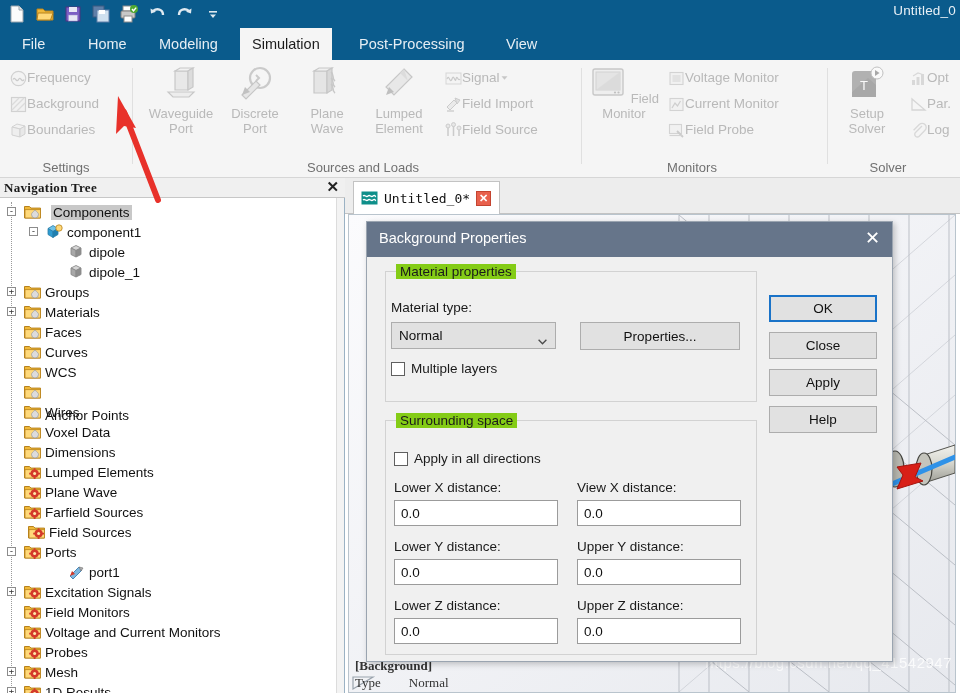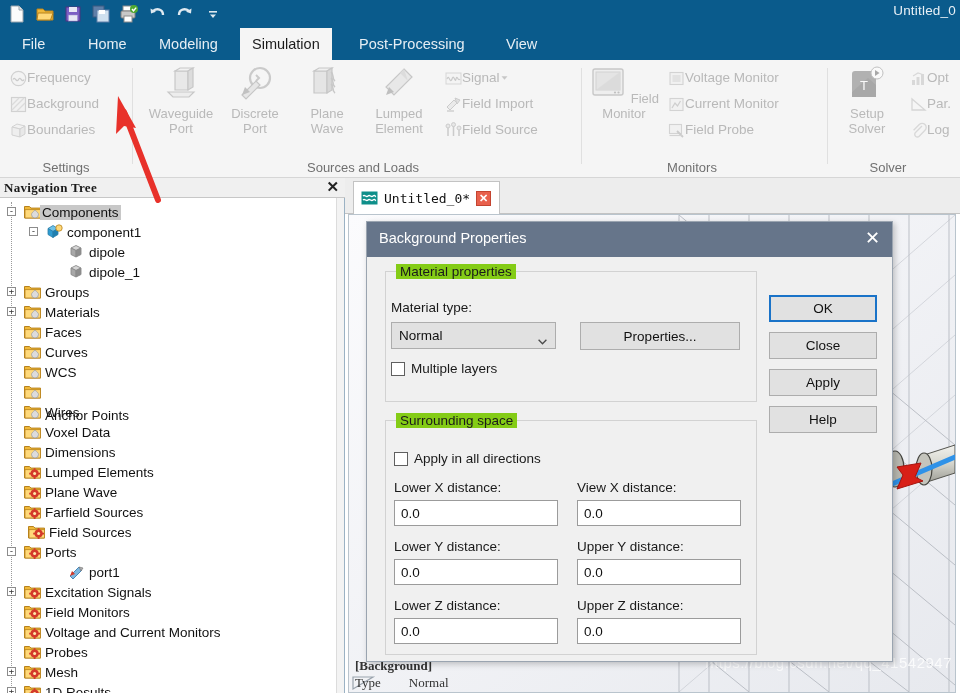--- a/index.html
+++ b/index.html
@@ -506,21 +506,21 @@
     </div>
     <div class="tree" id="tree-host">
       <div class="vline" style="top:4px; height:486px;"></div>
     <div class="trow" style="position: absolute; top: 4px; left: 0px; width: 337px;">
           <span class="exp" style="left: 7px; top: 5px;">-</span>
           <span class="tico" style="left: 24px; top: 2px;"><svg width="17" height="15" viewBox="0 0 17 15">
               <path d="M0.5 2.5h5l1.5 1.6h9.5V14H0.5z" fill="#f0b93a" stroke="#b7821c" stroke-width="1"></path>
               <path d="M1 5.6h15.5V14H1z" fill="#ffd97a" stroke="#b7821c" stroke-width=".8"></path>
               <path d="M11 6.2c2 1.5 3.5 2.8 3.5 4.3a3.5 3.5 0 0 1-7 0c0-1.5 1.5-2.8 3.5-4.3z" fill="#dcdcdc" stroke="#9b9b9b" stroke-width=".7"></path>
             </svg></span>
-          <span class="tlab sel" style="left: 40px;">Components</span>
+          <span class="tlab sel" style="left: 51px;">Components</span>
         </div>
         <div class="trow" style="position: absolute; top: 24px; left: 0px; width: 337px;">
           <span class="exp" style="left: 29px; top: 5px;">-</span>
           <span class="tico" style="left: 46px; top: 2px;"><svg width="17" height="15" viewBox="0 0 17 15">
               <path d="M2 4.5l5-3 5 3-5 3z" fill="#6fc3e8" stroke="#2a7ea8" stroke-width=".8"></path>
               <path d="M2 4.5v6l5 3v-6z" fill="#2f9bd0" stroke="#2a7ea8" stroke-width=".8"></path>
               <path d="M12 4.5v6l-5 3v-6z" fill="#1e7fb0" stroke="#2a7ea8" stroke-width=".8"></path>
               <circle cx="13" cy="4" r="3.2" fill="#ffd97a" stroke="#b7821c" stroke-width=".8"></circle>
             </svg></span>
           <span class="tlab" style="left: 67px;">component1</span>

